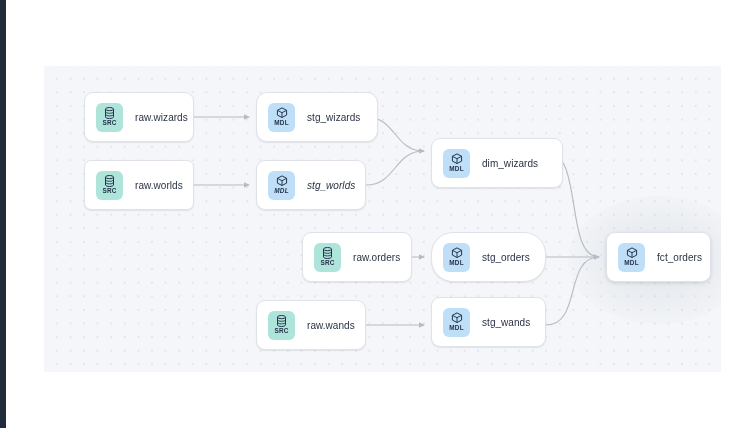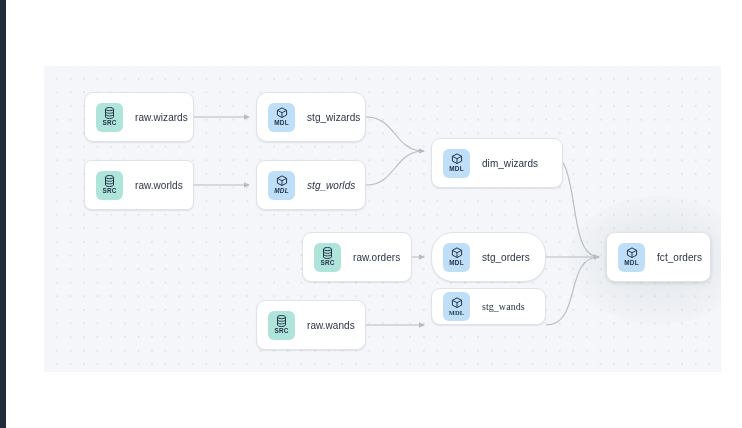--- a/index.html
+++ b/index.html
@@ -245,21 +245,21 @@
             <path d="M1.5,2.1 L1.5,9.9 C1.5,10.78 3.29,11.5 5.5,11.5 C7.71,11.5 9.5,10.78 9.5,9.9 L9.5,2.1" fill="none" stroke="#253349" stroke-width="1"></path>
             <path d="M1.5,4.7 C1.5,5.58 3.29,6.3 5.5,6.3 C7.71,6.3 9.5,5.58 9.5,4.7" fill="none" stroke="#253349" stroke-width="0.9"></path>
             <path d="M1.5,7.3 C1.5,8.18 3.29,8.9 5.5,8.9 C7.71,8.9 9.5,8.18 9.5,7.3" fill="none" stroke="#253349" stroke-width="0.9"></path>
           </svg>
         </span>
         <span class="badge-text">SRC</span>
       </div>
       <span class="node-label">raw.wands</span>
     </div>
 
-    <div class="node" style="left: 212px; top: 26px; width: 110px; height: 50px; border-radius: 11px;">
+    <div class="node" style="left: 212px; top: 26px; width: 122px; height: 50px; border-radius: 11px;">
       <div class="badge mdl">
         <span class="badge-glyph">
           <svg width="12" height="12" viewBox="0 0 12 12">
             <path d="M6,0.9 L10.6,3.3 L10.6,8.1 L6,10.5 L1.4,8.1 L1.4,3.3 Z" fill="none" stroke="#253349" stroke-width="1" stroke-linejoin="round"></path>
             <path d="M1.4,3.3 L6,5.7 L10.6,3.3" fill="none" stroke="#253349" stroke-width="0.95"></path>
             <path d="M6,5.7 L6,10.5" fill="none" stroke="#253349" stroke-width="0.95"></path>
           </svg>
         </span>
         <span class="badge-text">MDL</span>
       </div>
@@ -287,21 +287,21 @@
             <path d="M6,0.9 L10.6,3.3 L10.6,8.1 L6,10.5 L1.4,8.1 L1.4,3.3 Z" fill="none" stroke="#253349" stroke-width="1" stroke-linejoin="round"></path>
             <path d="M1.4,3.3 L6,5.7 L10.6,3.3" fill="none" stroke="#253349" stroke-width="0.95"></path>
             <path d="M6,5.7 L6,10.5" fill="none" stroke="#253349" stroke-width="0.95"></path>
           </svg>
         </span>
         <span class="badge-text">MDL</span>
       </div>
       <span class="node-label">stg_orders</span>
     </div>
 
-    <div class="node" style="left: 387px; top: 222px; width: 115px; height: 37px; font-family: Liberation Serif, serif;">
+    <div class="node" style="left: 387px; top: 231px; width: 115px; height: 50px;">
       <div class="badge mdl">
         <span class="badge-glyph">
           <svg width="12" height="12" viewBox="0 0 12 12">
             <path d="M6,0.9 L10.6,3.3 L10.6,8.1 L6,10.5 L1.4,8.1 L1.4,3.3 Z" fill="none" stroke="#253349" stroke-width="1" stroke-linejoin="round"></path>
             <path d="M1.4,3.3 L6,5.7 L10.6,3.3" fill="none" stroke="#253349" stroke-width="0.95"></path>
             <path d="M6,5.7 L6,10.5" fill="none" stroke="#253349" stroke-width="0.95"></path>
           </svg>
         </span>
         <span class="badge-text">MDL</span>
       </div>

